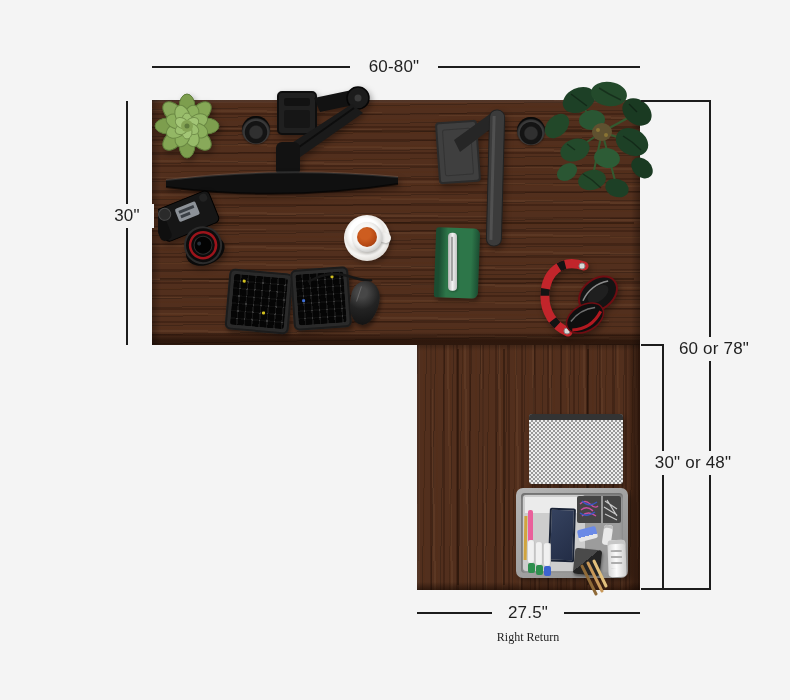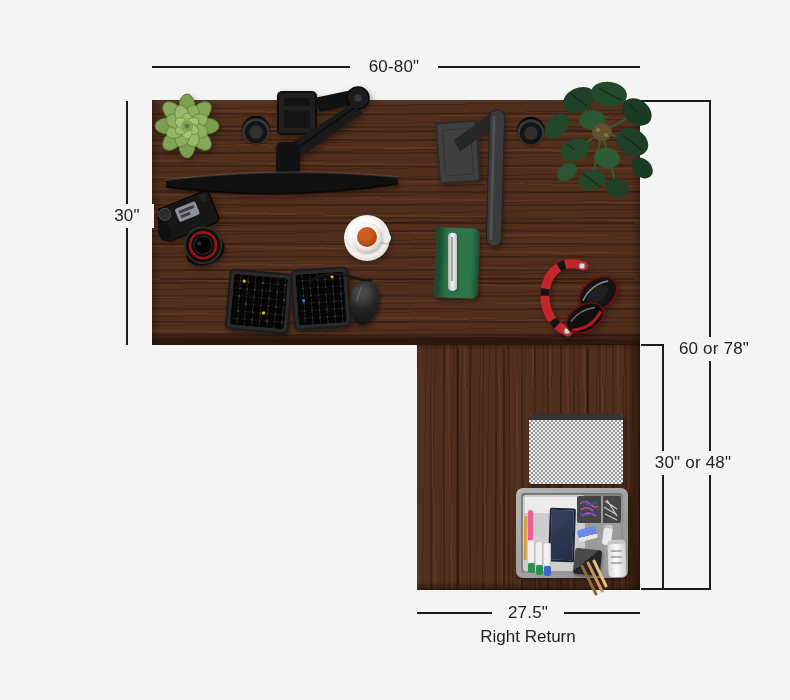--- a/index.html
+++ b/index.html
@@ -39,21 +39,21 @@
   .seam-v{width:2px;}
 
   
   .dim-line{position:absolute;background:#1c1c1c;}
   .dim-label{
     position:absolute;background:#f4f4f4;
     font-size:17px;line-height:24px;height:24px;text-align:center;
     letter-spacing:.2px;white-space:nowrap;
   }
   .caption{
-    position:absolute;font-size:17px;line-height:22px;text-align:center;white-space:nowrap;
+    position:absolute;font-size:12px;line-height:22px;text-align:center;white-space:nowrap;font-family:Liberation Serif, serif;
   }
 
   
   .grommet{
     position:absolute;width:28px;height:28px;border-radius:50%;
     background:radial-gradient(circle at 50% 58%, #303030 0 28%, #141414 34% 50%, #3f3f3f 55% 63%, #191919 68% 100%);
     box-shadow:inset 0 2px 3px rgba(0,0,0,.8), 0 1px 2px rgba(0,0,0,.4);
   }
   .svg-item{position:absolute;}
   .shadowed{filter:drop-shadow(2px 3px 3px rgba(0,0,0,.35));}

